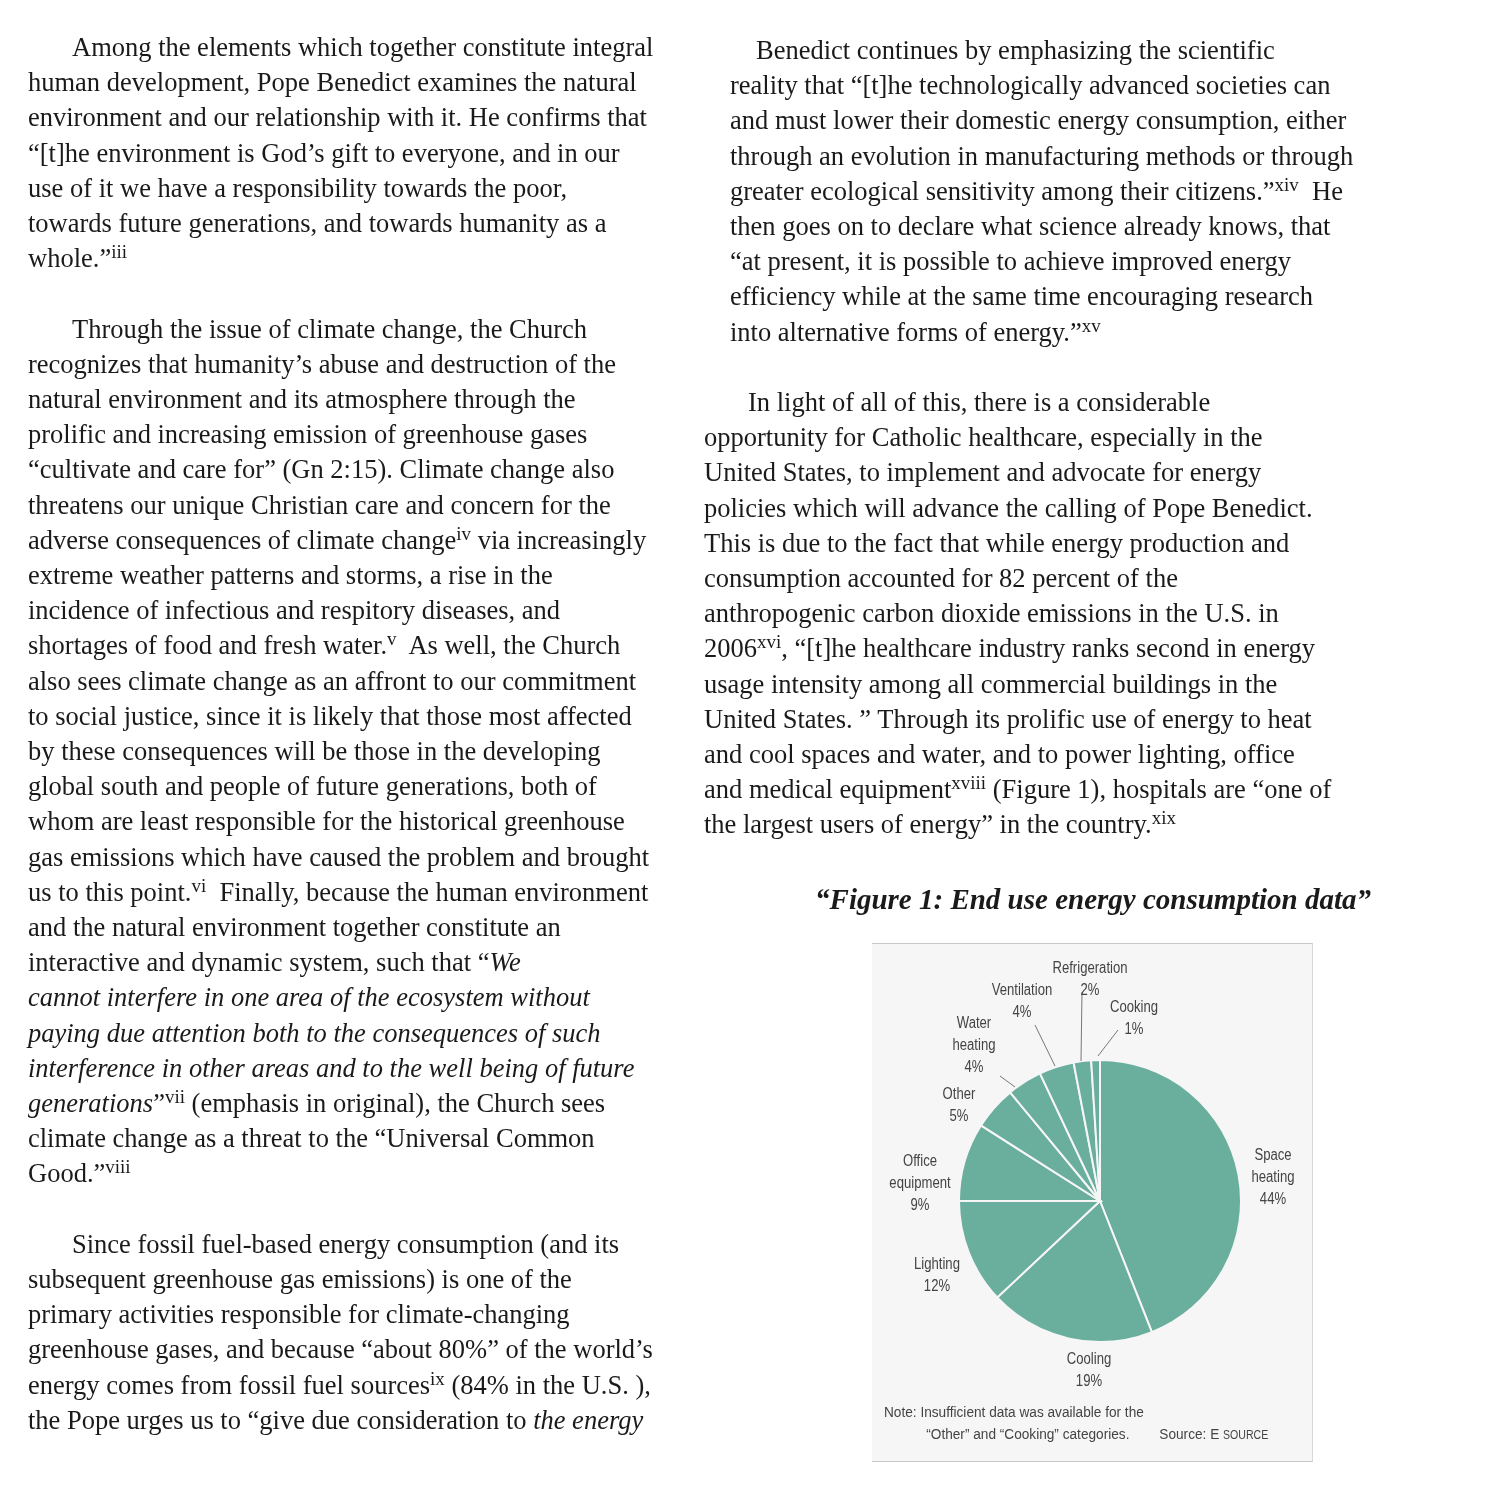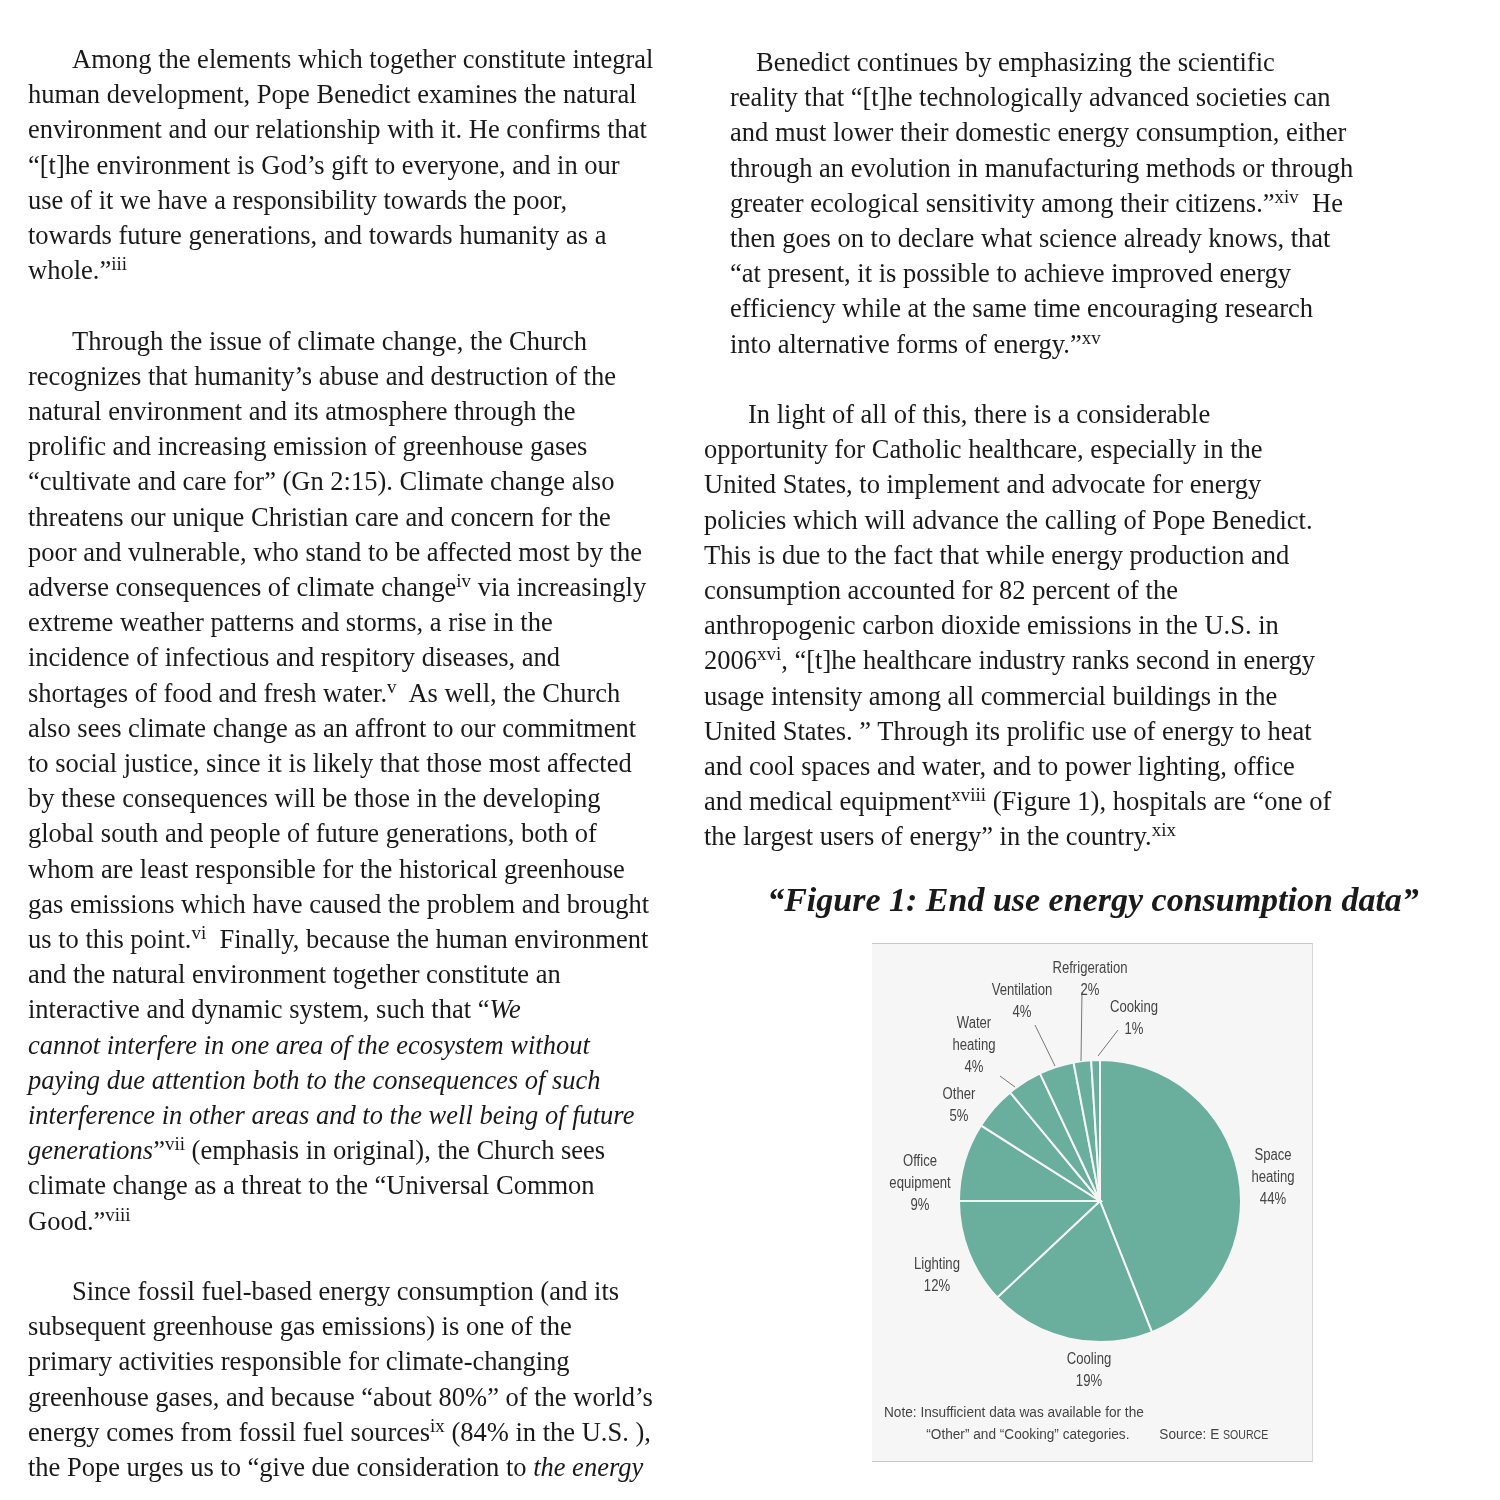--- a/index.html
+++ b/index.html
@@ -10,29 +10,29 @@
     }
     .col {
       position: absolute; top: 30px;
       font-size: 26.5px; line-height: 35.2px;
     }
     .col-left { left: 28px; width: 700px; }
     .col-right { left: 704px; width: 720px; }
     .para { margin: 0 0 35.2px 0; text-indent: 44px; }
     .para.small-indent { text-indent: 26px; }
     .line { display: block; white-space: nowrap; }
-    .para .line:first-child { padding-left: 44px; margin-top: 12px; }
+    .para .line:first-child { padding-left: 44px; }
     .para.small-indent .line:first-child { padding-left: 26px; }
     .para { text-indent: 0; }
     sup { font-size: 19px; line-height: 0; vertical-align: 9px; }
     em { }
     .fig-caption {
       position: absolute; left: 743px; width: 700px; top: 882px;
       text-align: center; font-weight: bold; font-style: italic;
-      font-size: 34px; line-height: 35px;
+      font-size: 29px; line-height: 35px;
     }
     .chart-box {
       position: absolute; left: 872px; top: 943px; width: 440px; height: 517px;
       background: #f6f6f6; border-top: 1px solid #c8c8c8; border-right: 1px solid #d8d8d8;
       border-bottom: 1px solid #c8c8c8;
     }
     .chart-box svg { position: absolute; left: 0; top: 0; }
     .chart-text {
       font-family: "Liberation Sans", "DejaVu Sans", sans-serif;
       font-size: 16px; fill: #444444;
@@ -61,21 +61,20 @@
     <span class="line"><span>whole.”</span><sup>iii</sup></span>
   </div>
 
   <div class="para">
     <span class="line">Through the issue of climate change, the Church</span>
     <span class="line">recognizes that humanity’s abuse and destruction of the</span>
     <span class="line">natural environment and its atmosphere through the</span>
     <span class="line">prolific and increasing emission of greenhouse gases</span>
     <span class="line">“cultivate and care for” (Gn 2:15).  Climate change also</span>
     <span class="line">threatens our unique Christian care and concern for the</span>
-    <span class="line">poor and vulnerable, who stand to be affected most by the</span>
     <span class="line"><span>adverse consequences of climate change</span><sup>iv</sup><span> via increasingly</span></span>
     <span class="line">extreme weather patterns and storms, a rise in the</span>
     <span class="line">incidence of infectious and respitory diseases, and</span>
     <span class="line"><span>shortages of food and fresh water.</span><sup>v</sup><span style="white-space:pre">  As well, the Church</span></span>
     <span class="line">also sees climate change as an affront to our commitment</span>
     <span class="line">to social justice, since it is likely that those most affected</span>
     <span class="line">by these consequences will be those in the developing</span>
     <span class="line">global south and people of future generations, both of</span>
     <span class="line">whom are least responsible for the historical greenhouse</span>
     <span class="line">gas emissions which have caused the problem and brought</span>

